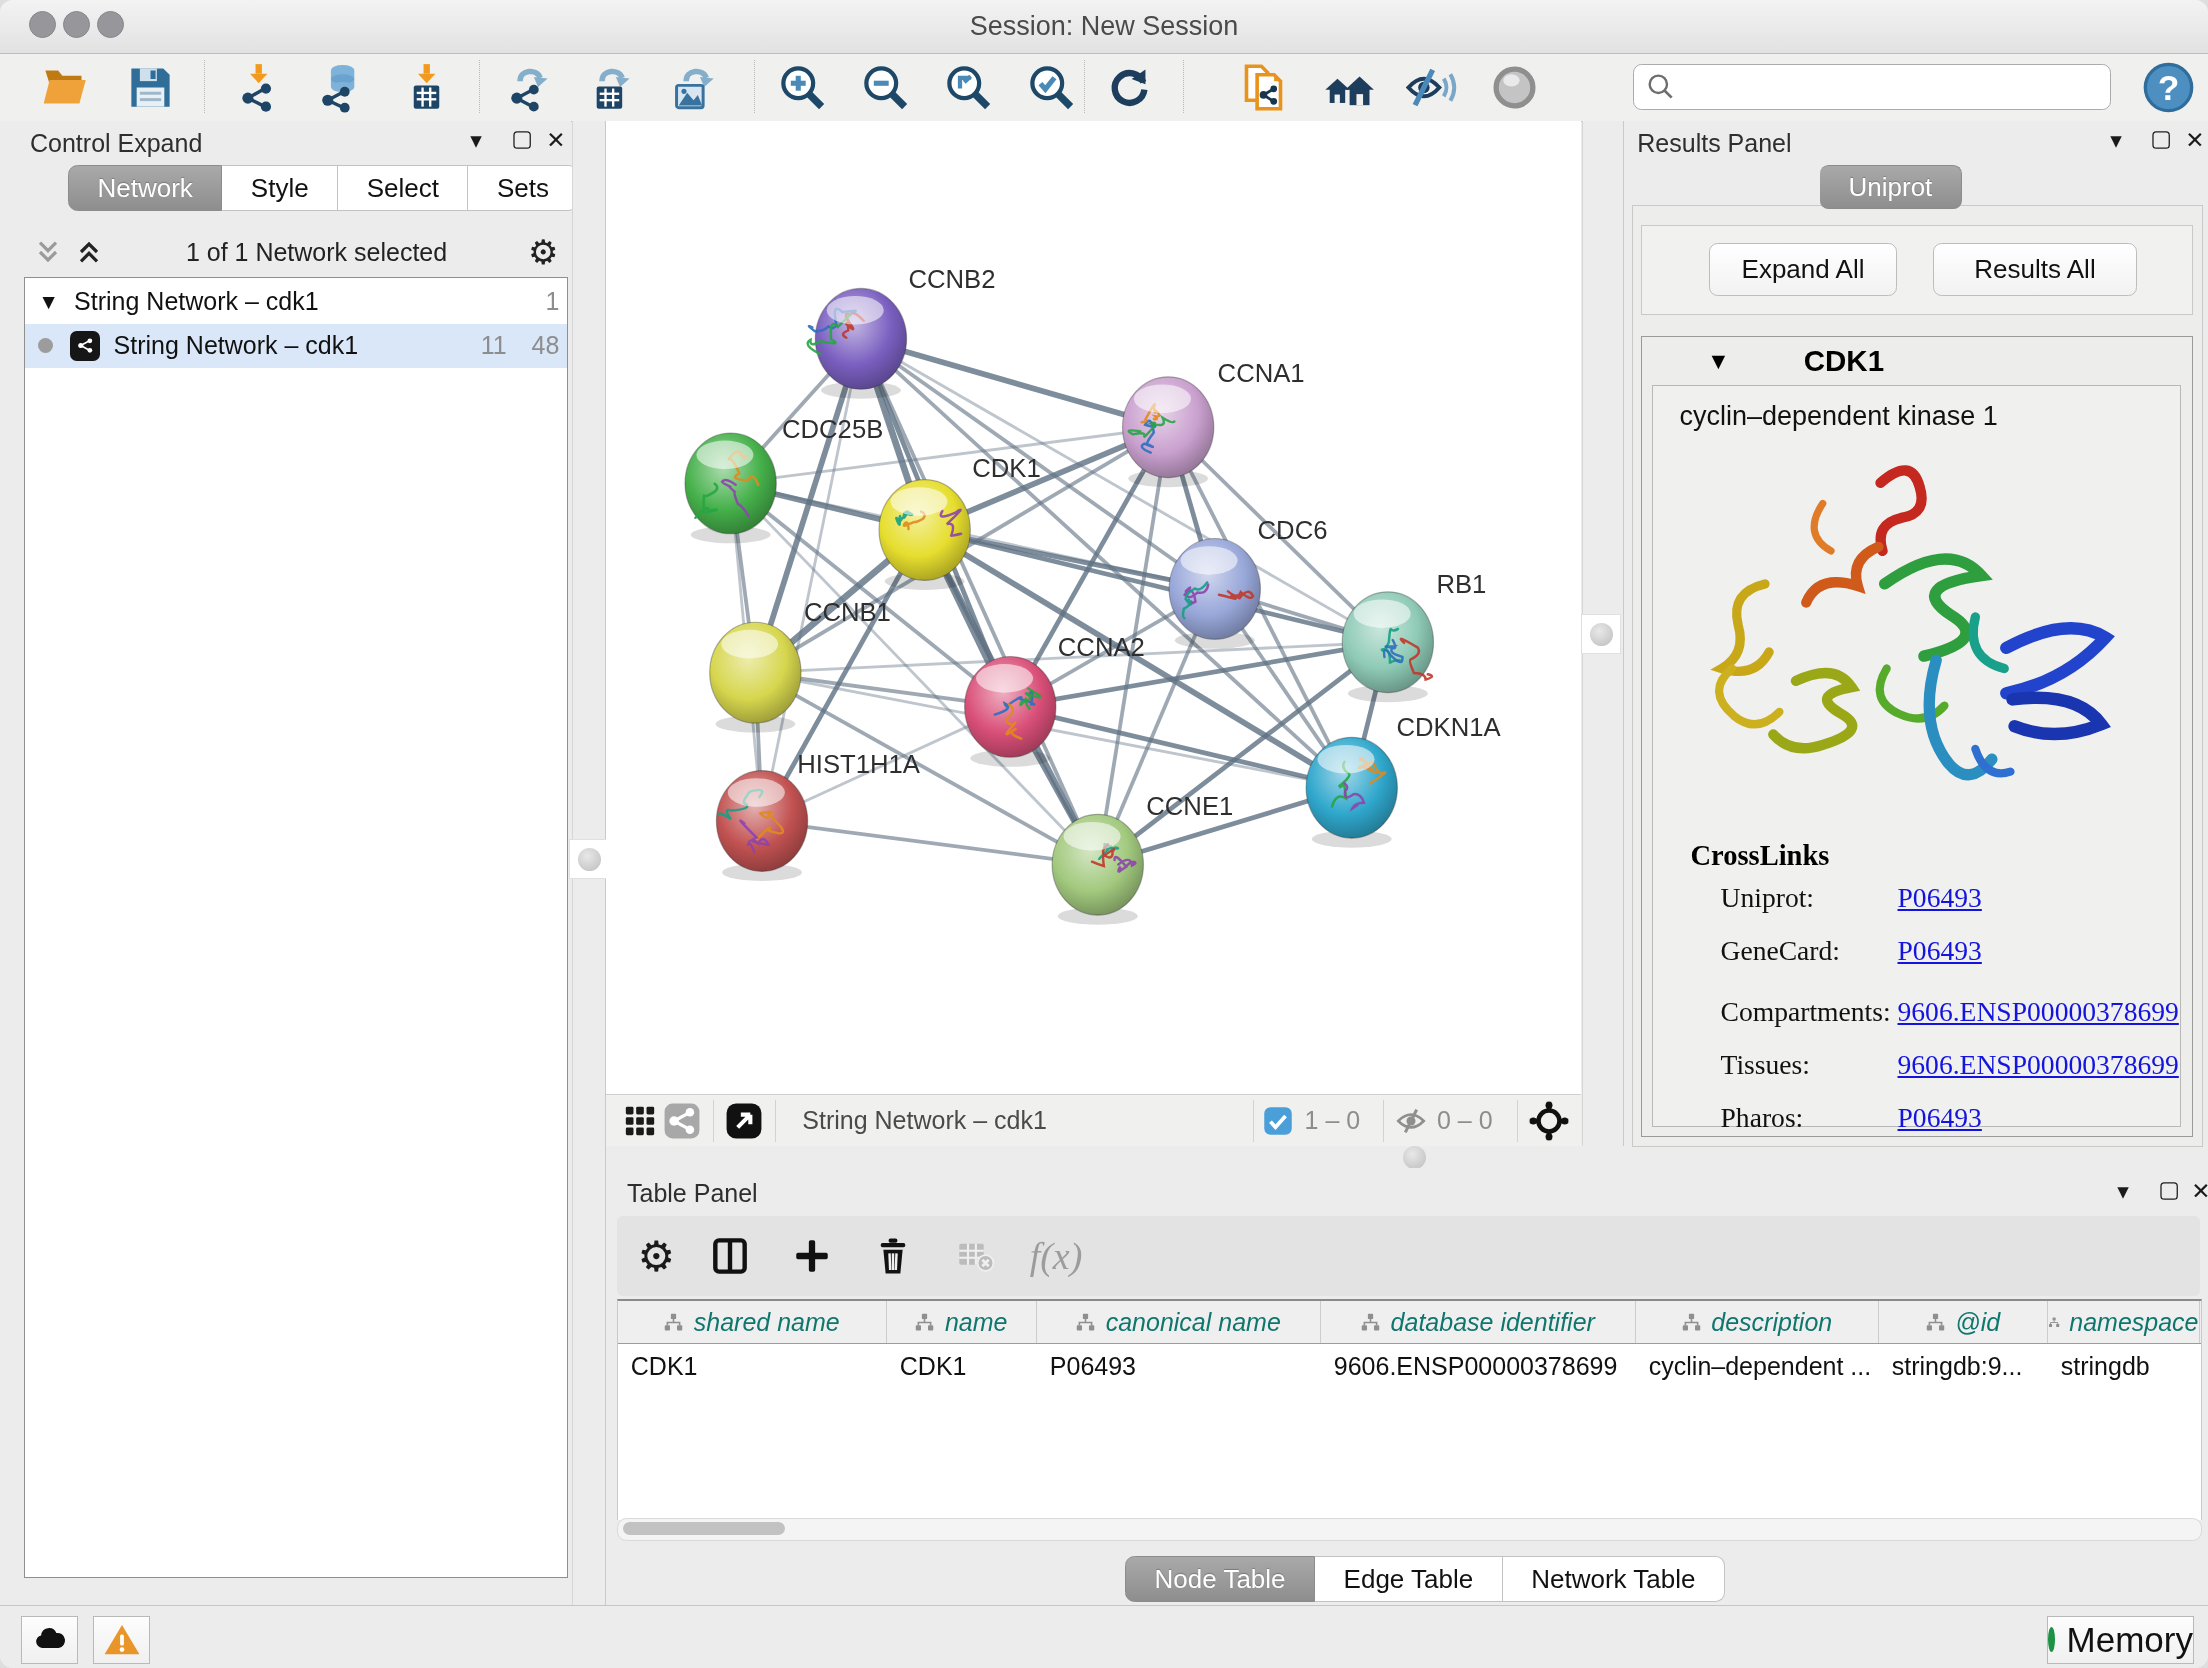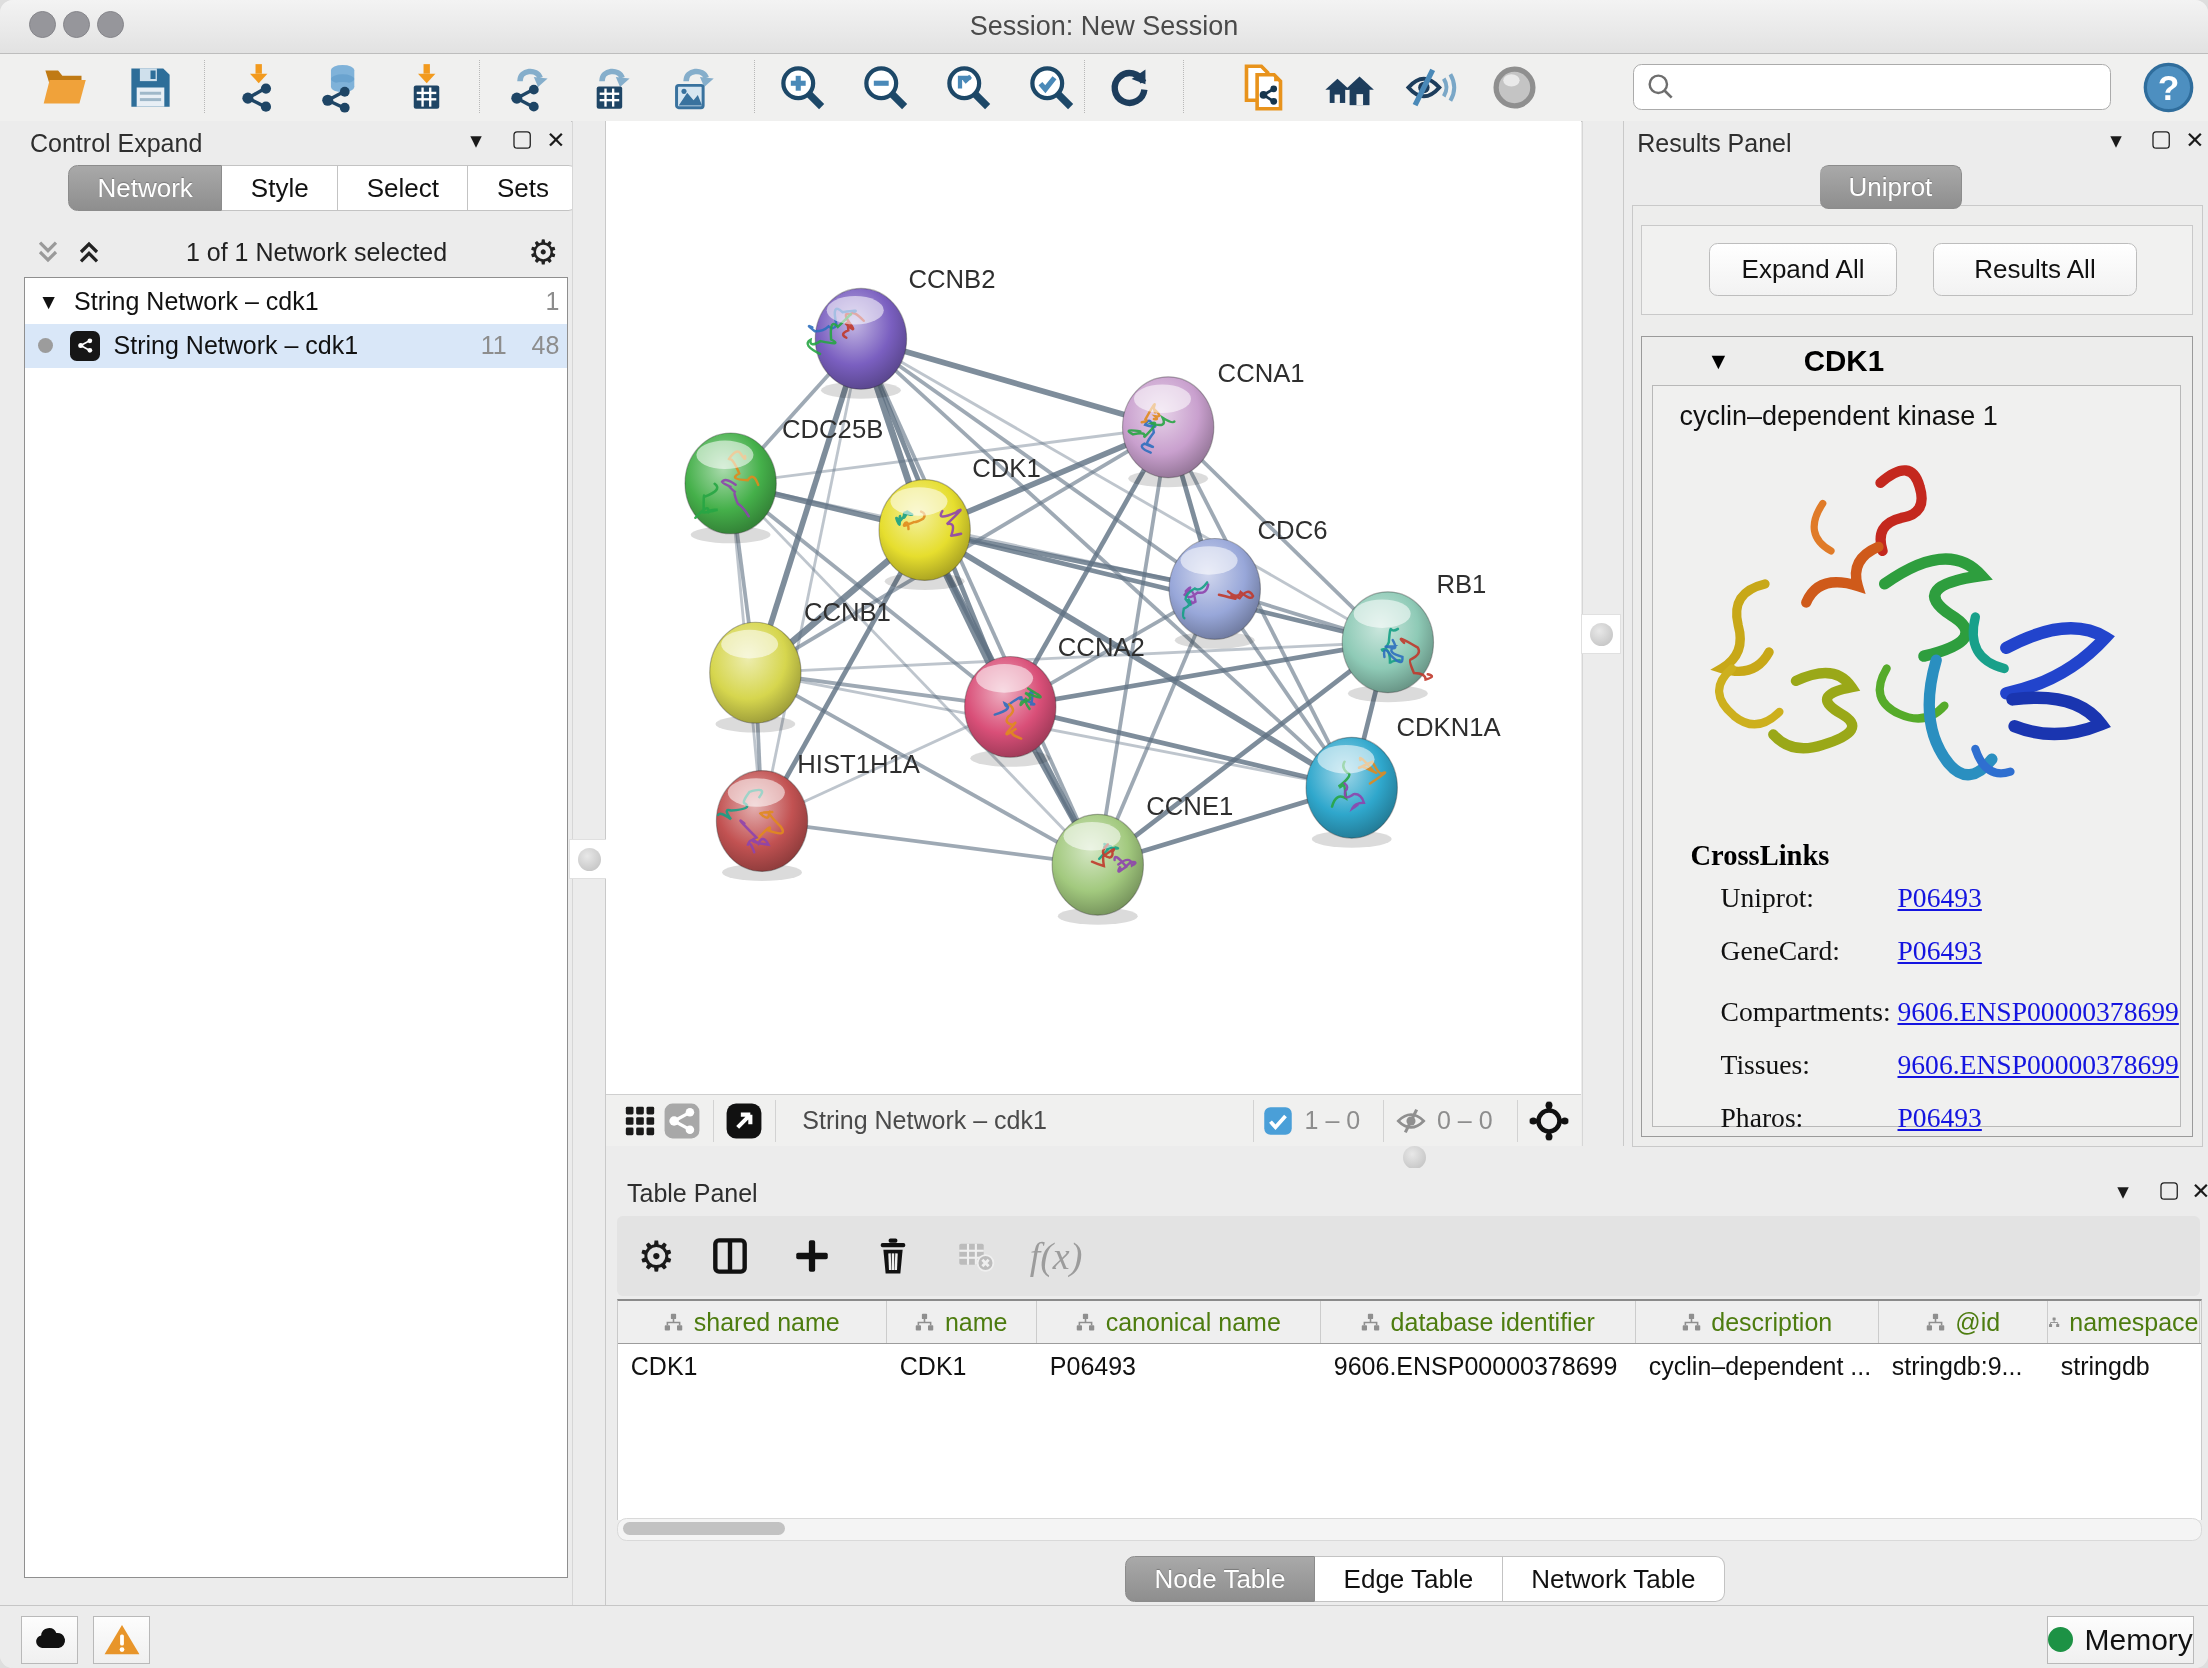--- a/index.html
+++ b/index.html
@@ -73,22 +73,22 @@
   .tpanel{left:606px;top:1168px;width:1603px;height:438px;background:#ececec;}
   .ttoolbar{position:absolute;left:10.5px;top:48px;width:1583px;height:80px;
       background:#e3e3e3;border-radius:5.7px;display:flex;align-items:center;
       padding-left:21px;box-sizing:border-box;gap:28.5px;}
   .ticon{width:53px;height:53px;display:flex;align-items:center;justify-content:center;}
   .tblwrap{position:absolute;left:10.5px;top:131px;width:1583px;height:219px;
       background:#fff;border-top:2.9px solid #8a8a8a;border-left:1px solid #c9c9c9;
       border-right:1px solid #c9c9c9;overflow:hidden;}
   .thead{display:flex;background:#efefef;border-bottom:1.9px solid #9c9c9c;height:42px;}
   .th{display:flex;align-items:center;justify-content:center;gap:9.5px;
-      font-size:25px;color:#4d7c0f;border-right:1px solid #cccccc;
-      box-sizing:border-box;overflow:hidden;white-space:nowrap;flex:none;}
+      font-size:25px;color:#0f766e;border-right:1px solid #cccccc;
+      box-sizing:border-box;overflow:hidden;white-space:nowrap;flex:none;font-style:italic;}
   .trow{display:flex;height:44px;}
   .td{display:flex;align-items:center;font-size:25px;color:#111;
       padding-left:13.3px;box-sizing:border-box;overflow:hidden;
       white-space:nowrap;flex:none;}
   .hscroll{position:absolute;left:10.5px;top:350px;width:1583px;height:21px;
       background:#f4f4f4;border:1px solid #d9d9d9;border-radius:9.5px;}
   .hthumb{position:absolute;left:5.7px;top:2.9px;width:162px;height:13.3px;
       background:#c2c2c2;border-radius:6.7px;}
   
   .statusbar{left:0;top:1605px;width:2208px;height:63px;background:#ececec;
@@ -877,18 +877,18 @@
     </div>
     <div class="sbtn" style="left:93px;width:55px">
       <svg width="38" height="38" viewBox="0 0 24 24">
         <path d="M12 2.5 23 21H1z" fill="#e8952a"></path>
         <rect x="10.8" y="8.5" width="2.4" height="7" rx="1" fill="#fff"></rect>
         <circle cx="12" cy="18" r="1.5" fill="#fff"></circle>
       </svg>
     </div>
     <div class="sbtn" style="left:2047px;width:145px">
       <span style="width:25px;height:25px;border-radius:50%;background:#1d9245"></span>
-      <span style="font-size:30px;color:#111">Memory</span>
+      <span style="font-size:35px;color:#111">Memory</span>
     </div>
   </div>
 
 </div>
 
 
 </body></html>

